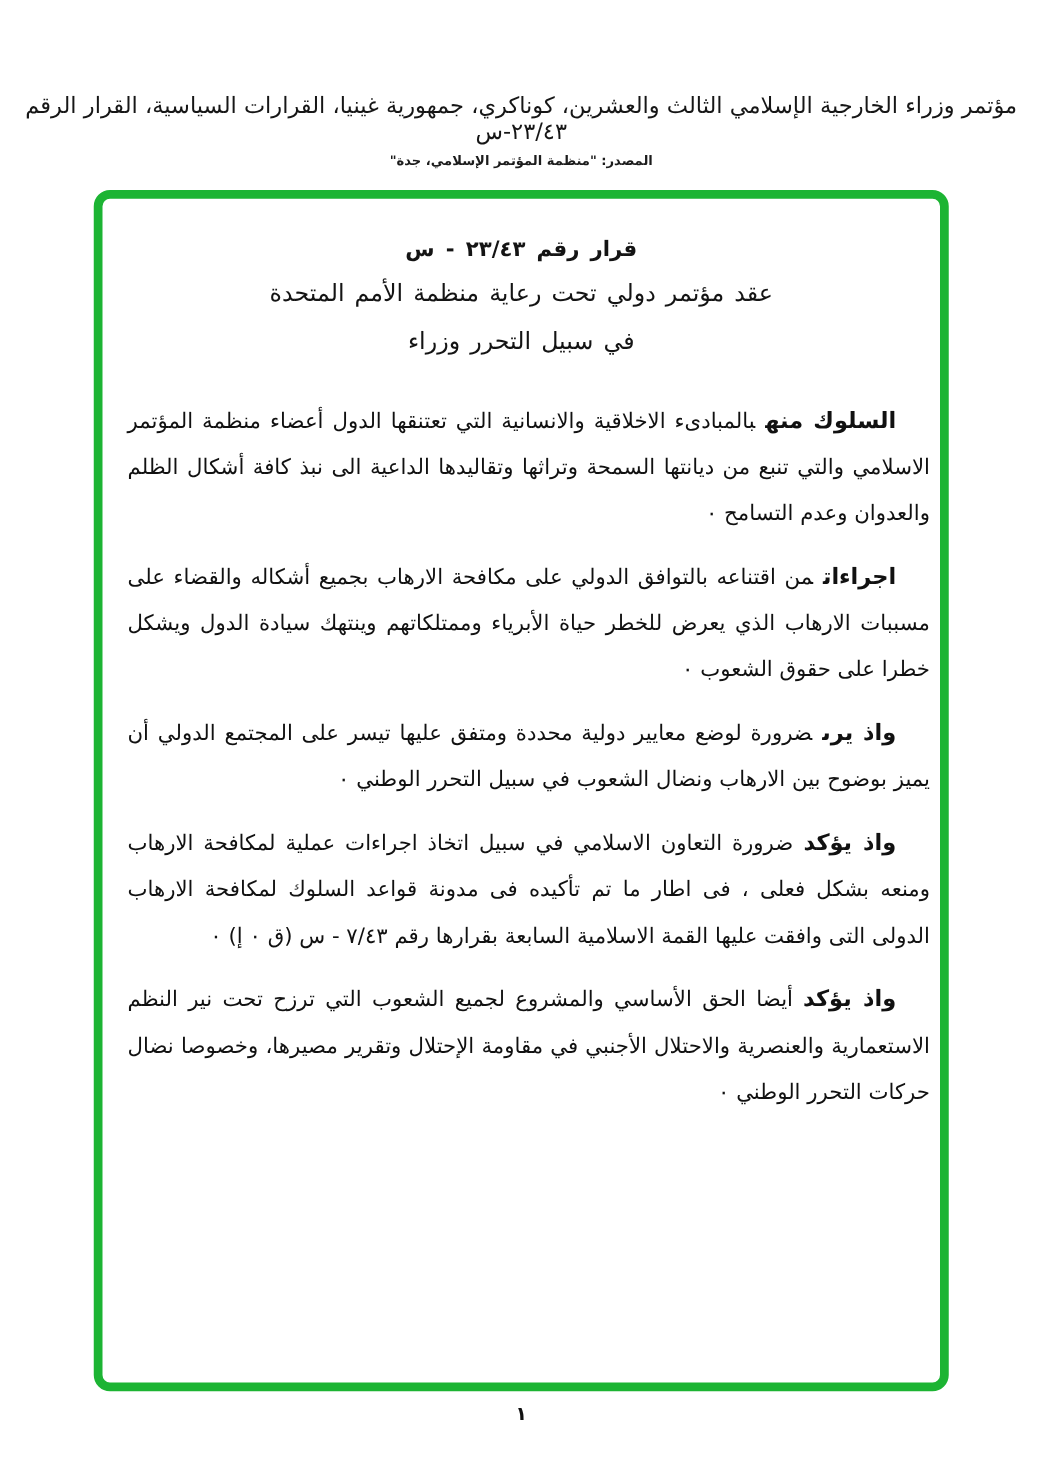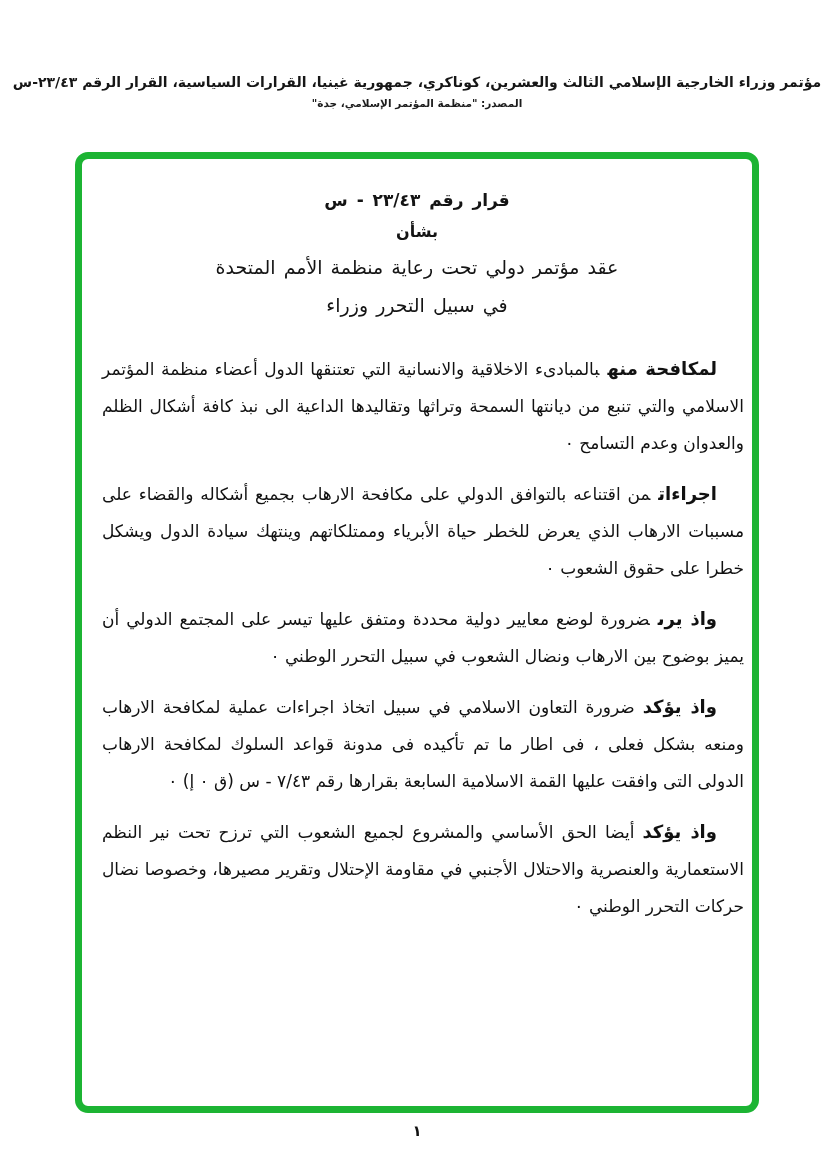--- a/index.html
+++ b/index.html
@@ -13,22 +13,22 @@
   }
 
   
   .doc-header {
     position: absolute;
     top: 74px; left: 0; right: 0;
     text-align: center;
     direction: rtl;
   }
   .doc-header .h-line1 {
-    font-size: 14px;
-    font-weight: bold;
+    font-size: 18px;
+    font-weight: normal;
     letter-spacing: 0.2px;
     color: #161616;
   }
   .doc-header .h-line2 {
     margin-top: 7px;
     font-size: 10.5px;
     font-weight: bold;
     color: #1c1c1c;
   }
 
@@ -102,27 +102,26 @@
 
 <div class="doc-header">
   <div class="h-line1">مؤتمر وزراء الخارجية الإسلامي الثالث والعشرين، كوناكري، جمهورية غينيا، القرارات السياسية، القرار الرقم ٢٣/٤٣-س</div>
   <div class="h-line2">المصدر:  "منظمة المؤتمر الإسلامي، جدة"</div>
 </div>
 
 <div class="page-frame" style="border-color: rgb(28, 180, 51);">
 
   <div class="title-block">
     <div class="t-resno">قرار رقم ٢٣/٤٣ - س</div>
-    <div class="t-regarding">بشأن</div>
     <div class="t-main">عقد مؤتمر دولي تحت رعاية منظمة الأمم المتحدة</div>
     <div class="t-main">في سبيل التحرر وزراء</div>
   </div>
 
   <div class="doc-body">
-    <p><span class="lead">لمكافحة منه</span><span>بالمبادىء الاخلاقية والانسانية التي تعتنقها الدول أعضاء منظمة المؤتمر الاسلامي والتي تنبع من ديانتها السمحة وتراثها وتقاليدها الداعية الى نبذ كافة أشكال الظلم والعدوان وعدم التسامح ٠</span></p>
+    <p><span class="lead">السلوك منه</span><span>بالمبادىء الاخلاقية والانسانية التي تعتنقها الدول أعضاء منظمة المؤتمر الاسلامي والتي تنبع من ديانتها السمحة وتراثها وتقاليدها الداعية الى نبذ كافة أشكال الظلم والعدوان وعدم التسامح ٠</span></p>
     <p><span class="lead">اجراءات</span><span>من اقتناعه بالتوافق الدولي على مكافحة الارهاب بجميع أشكاله والقضاء على مسببات الارهاب الذي يعرض للخطر حياة الأبرياء وممتلكاتهم وينتهك سيادة الدول ويشكل خطرا على حقوق الشعوب ٠</span></p>
     <p><span class="lead">واذ يرى</span><span>ضرورة لوضع معايير دولية محددة ومتفق عليها تيسر على المجتمع الدولي أن يميز بوضوح بين الارهاب ونضال الشعوب في سبيل التحرر الوطني ٠</span></p>
     <p><span class="lead">واذ يؤكد</span><span>ضرورة التعاون الاسلامي في سبيل اتخاذ اجراءات عملية لمكافحة الارهاب ومنعه بشكل فعلى ، فى اطار ما تم تأكيده فى مدونة قواعد السلوك لمكافحة الارهاب الدولى التى وافقت عليها القمة الاسلامية السابعة بقرارها رقم ٧/٤٣ - س (ق ٠ إ) ٠</span></p>
     <p><span class="lead">واذ يؤكد</span><span>أيضا الحق الأساسي والمشروع لجميع الشعوب التي ترزح تحت نير النظم الاستعمارية والعنصرية والاحتلال الأجنبي في مقاومة الإحتلال وتقرير مصيرها، وخصوصا نضال حركات التحرر الوطني ٠</span></p>
   </div>
 
 </div>
 
 <div class="page-number">١</div>
 

